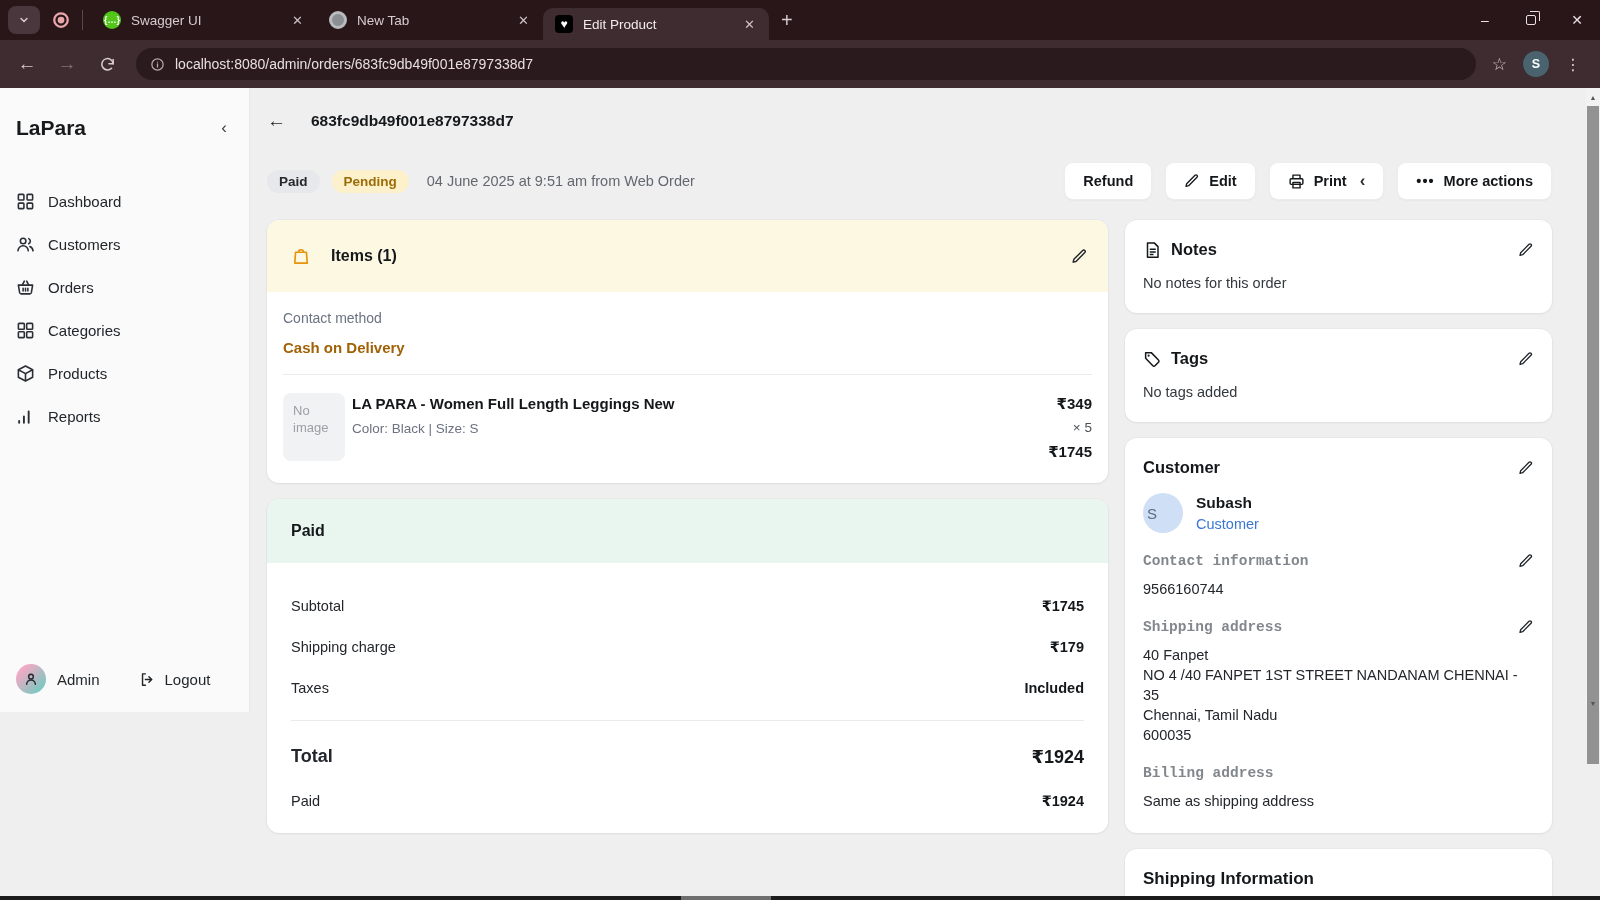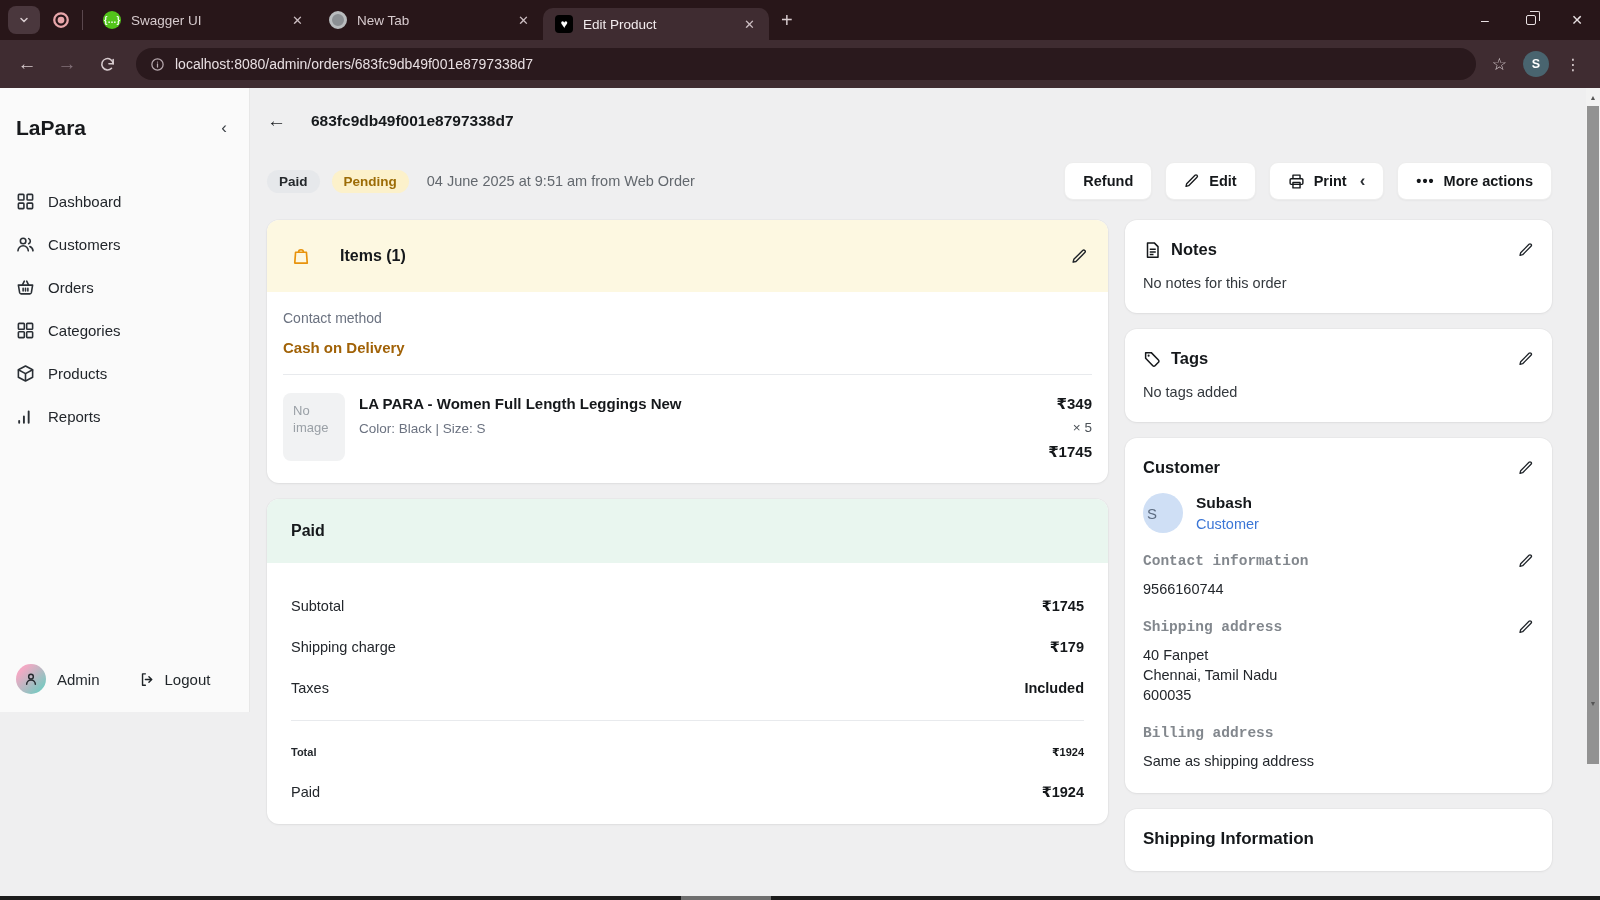--- a/index.html
+++ b/index.html
@@ -61,42 +61,42 @@
   .btn { background:#fff; border:1px solid #ededed; border-radius:9px; height:38px; display:flex; align-items:center; gap:9px; padding:0 18px; font-size:14.5px; font-weight:600; color:#15181b; box-shadow:0 1px 2px rgba(0,0,0,.04); }
   .btn .chev { font-size:17px; margin-left:4px; color:#2a2e33; }
   .btn .dots { letter-spacing:1px; font-weight:700; }
 
   .columns { display:flex; gap:17px; margin-top:20px; align-items:flex-start; }
   .col-left { width:841px; flex:none; }
   .col-right { flex:1; min-width:0; }
   .card { background:#fff; border-radius:12px; box-shadow:0 0 0 1px rgba(0,0,0,.025), 0 1px 3px rgba(0,0,0,.05); overflow:hidden; }
   .card + .card { margin-top:16px; }
 
-  .items-hd { background:#fdf8e1; height:72px; display:flex; align-items:center; padding:0 20px 0 24px; gap:29px; }
+  .items-hd { background:#fdf8e1; height:72px; display:flex; align-items:center; padding:0 20px 0 24px; gap:20px; }
   .items-hd .t { font-size:16px; font-weight:700; color:#15181b; flex:1; }
   .pencil { color:#1f2429; display:flex; flex:none; }
   .items-body { padding:18px 16px 22px; }
   .lbl { color:#6b7280; font-size:14px; }
   .delivery-val { font-size:15px; font-weight:700; color:#a16207; margin-top:13px; }
   .divider { height:1px; background:#e8eaed; margin:18px 0; }
   .prod-row { display:flex; gap:7px; }
   .noimg { width:62px; height:68px; background:#f1f2f3; border-radius:8px; color:#9aa0a6; font-size:13px; line-height:17px; padding:9px 0 0 10px; flex:none; }
-  .prod-mid { flex:1; padding-top:2px;margin-left:7px; }
+  .prod-mid { flex:1; padding-top:2px; }
   .prod-name { font-size:15px; font-weight:700; color:#15181b; }
   .prod-variant { font-size:13.5px; color:#6b7280; margin-top:9px; }
   .prod-right { text-align:right; padding-top:2px; }
   .p-price { font-size:15px; font-weight:700; color:#15181b; }
   .p-qty { font-size:13.5px; color:#4b5157; margin-top:7px; }
   .p-total { font-size:15px; font-weight:700; color:#15181b; margin-top:8px; }
 
   .paid-hd { background:#e9f6ef; height:64px; display:flex; align-items:center; padding:0 24px; font-size:16px; font-weight:700; color:#15181b; }
   .paid-body { padding:10px 24px 24px; }
   .pay-row { display:flex; justify-content:space-between; margin-top:25px; font-size:14.5px; color:#23272c; }
   .pay-row .v { font-weight:700; color:#15181b; }
-  .pay-row.total { font-size:11px; font-weight:700; }
+  .pay-row.total { font-size:18px; font-weight:700; }
   .paid-body .divider { margin:24px 0 0; }
 
   .side-card { padding:20px 18px 22px; }
   .side-hd { display:flex; align-items:center; gap:10px; }
   .side-hd .t { font-size:16.5px; font-weight:700; color:#15181b; flex:1; }
   .side-body { margin-top:16px; font-size:14.5px; color:#33383d; }
 
   .cust-row { display:flex; align-items:center; gap:13px; margin-top:16px; }
   .cust-avatar { width:40px; height:40px; border-radius:50%; background:#cfdff5; color:#5c6b80; font-size:15px; display:flex; align-items:center; padding-left:4px; flex:none; }
   .cust-name { font-size:15.5px; font-weight:700; color:#15181b; }
@@ -415,20 +415,21 @@
           <div class="sub-hd">
             <span class="lbl">Shipping address</span>
             <span class="pencil">
               <svg width="16" height="16" viewBox="0 0 24 24" fill="none" stroke="currentColor" stroke-width="2" stroke-linecap="round" stroke-linejoin="round">
                   <path d="M16.5 3.5a2.1 2.1 0 0 1 3 3L7 19l-4 1 1-4L16.5 3.5z"></path>
                 </svg>
             </span>
           </div>
           <div class="sub-val">
             <div class="addr-line">40 Fanpet</div>
+            <div class="addr-line">NO 4 /40 FANPET 1ST STREET NANDANAM CHENNAI - 35</div>
             <div class="addr-line">Chennai, Tamil Nadu</div>
             <div class="addr-line">600035</div>
           </div>
           <div class="sub-hd">
             <span class="lbl">Billing address</span>
           </div>
           <div class="sub-val">Same as shipping address</div>
         </div>
 
         <div class="card side-card">

